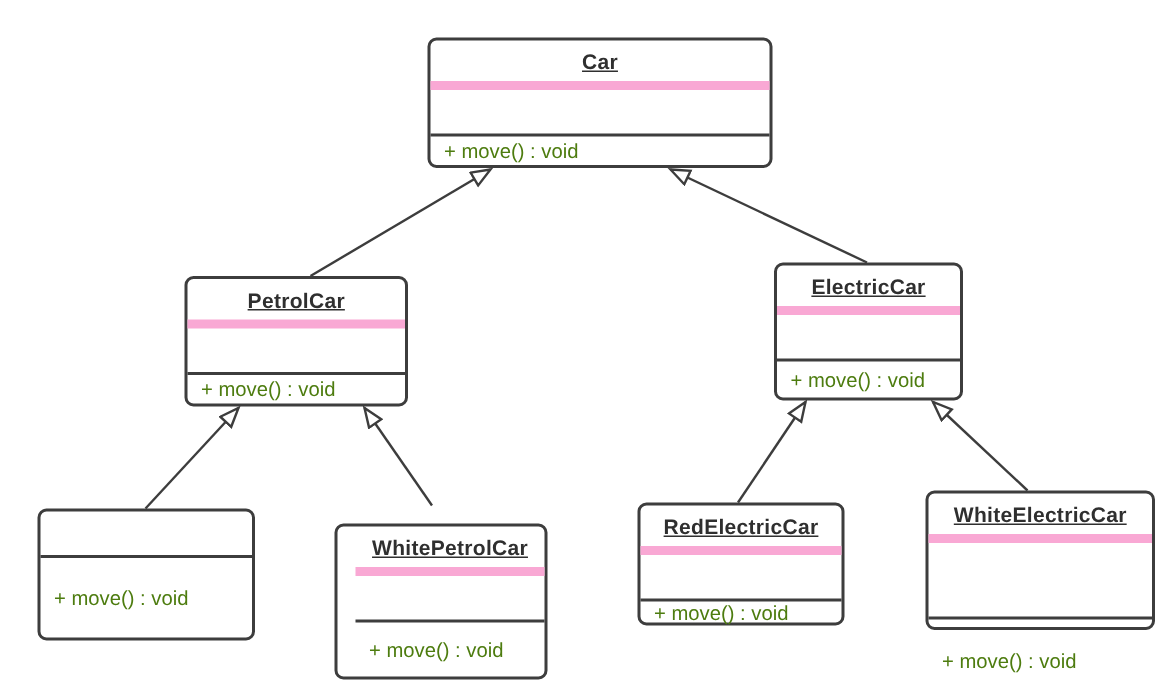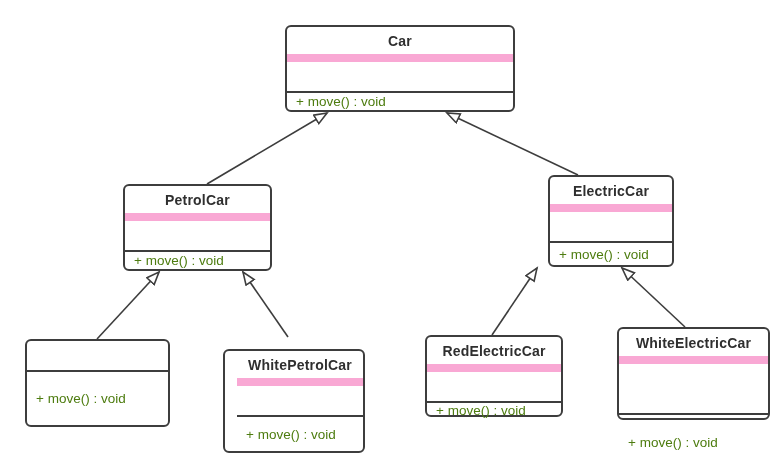--- a/index.html
+++ b/index.html
@@ -17,25 +17,26 @@
     border:2px solid #3d3d3d;
     border-radius:6px;
     box-sizing:border-box;
     display:flex;
     flex-direction:column;
     color:#2f2f2f;
   }
   .uml-title{
     height:27px;
     flex:0 0 27px;
-    border-bottom:8px solid #f9a8d4;
+    border-bottom:6px solid #f9a8d4;
     display:flex;align-items:center;justify-content:center;
     font-weight:bold;
     font-size:14px;
     letter-spacing:.2px;
+    text-decoration:underline;
   }
   .uml-attrs{
     flex:0 0 29px;
     height:29px;
     border-bottom:2px solid #3d3d3d;
   }
   .uml-method{
     flex:1 1 auto;
     display:flex;align-items:center;
     padding-left:9px;
@@ -68,21 +69,21 @@
     <div class="uml-attrs"></div>
     <div class="uml-method">+ move() : void</div>
   </div>
 
   <div class="uml-box" style="left:123px;top:184px;width:149px;height:87px;">
     <div class="uml-title">PetrolCar</div>
     <div class="uml-attrs"></div>
     <div class="uml-method">+ move() : void</div>
   </div>
 
-  <div class="uml-box" style="left:516px;top:175px;width:126px;height:92px;margin-left:32px;">
+  <div class="uml-box" style="left:516px;top:175px;width:126px;height:92px;">
     <div class="uml-title">ElectricCar</div>
     <div class="uml-attrs"></div>
     <div class="uml-method">+ move() : void</div>
   </div>
 
   <div class="uml-box" style="left:25px;top:339px;width:145px;height:88px;">
     <div class="uml-attrs"></div>
     <div class="uml-method">+ move() : void</div>
   </div>
 

